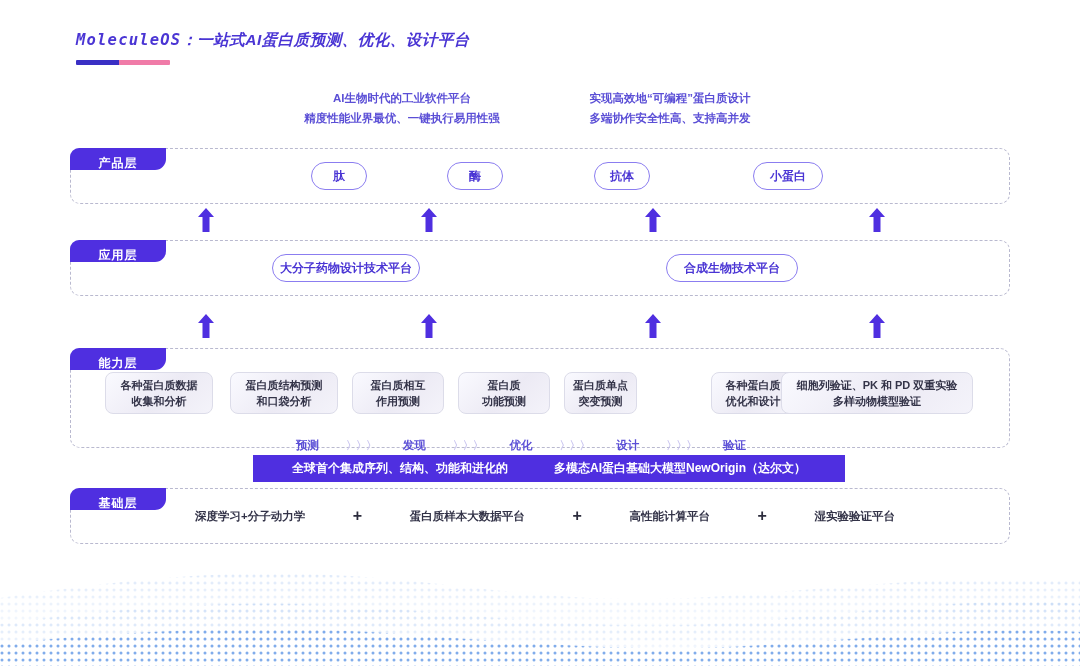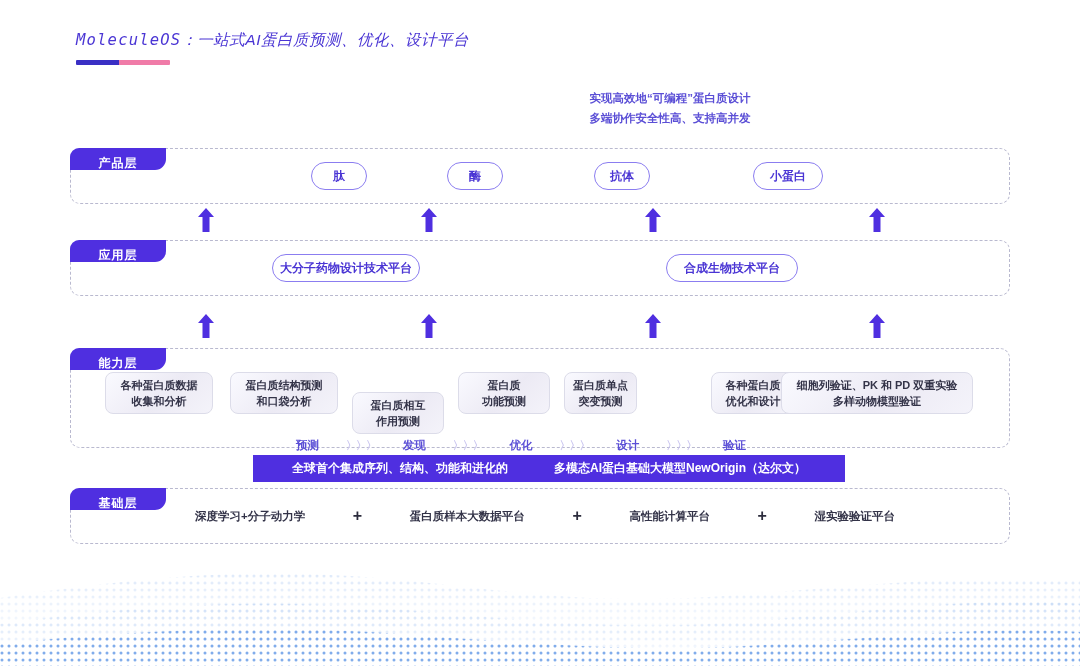--- a/index.html
+++ b/index.html
@@ -17,21 +17,21 @@
   }
 
   
   #title-block {
     position: absolute;
     left: 76px;
     top: 30px;
   }
   #title-text {
     font-size: 15.5px;
-    font-weight: normal;
+    font-weight: bold;
     font-style: italic;
     color: #4a35d4;
     letter-spacing: 0.5px;
     white-space: nowrap;
     text-align: right;
   }
   #title-text .brand {
     font-family: "DejaVu Sans Mono", monospace;
     letter-spacing: 1.2px;
   }
@@ -146,21 +146,21 @@
     line-height: 1.5;
     display: flex;
     align-items: center;
     justify-content: center;
     text-align: center;
     box-sizing: border-box;
     white-space: pre-line;
   }
   #cap-0 { left: 105px;  width: 108px; }
   #cap-1 { left: 230px;  width: 108px; }
-  #cap-2 { left: 352px;  width: 92px; margin-top: 20px;  }
+  #cap-2 { left: 352px;  width: 92px;  }
   #cap-3 { left: 458px;  width: 92px;  }
   #cap-4 { left: 564px;  width: 73px;  }
   #cap-5 { left: 711px;  width: 84px;  }
   #cap-6 { left: 781px;  width: 192px; }
 
   
   #process-flow {
     position: absolute;
     left: 296px;
     top: 436px;
@@ -243,20 +243,22 @@
   <div id="title-text">
     <span class="brand">MoleculeOS</span><span>：</span><span>一站式AI蛋白质预测、优化、设计平台</span>
   </div>
   <div id="title-underline">
     <div class="seg-a"></div>
     <div class="seg-b"></div>
   </div>
 </div>
 
 <div class="tagline-group" id="tagline-left">
+  <div>AI生物时代的工业软件平台</div>
+  <div>精度性能业界最优、一键执行易用性强</div>
 </div>
 <div class="tagline-group" id="tagline-right">
   <div>实现高效地“可编程”蛋白质设计</div>
   <div>多端协作安全性高、支持高并发</div>
 </div>
 
 <div class="layer-band" id="band-product">
   <div class="layer-badge">产品层</div>
 </div>
 <div class="pill pill-sm" id="pill-p0">肽</div>

